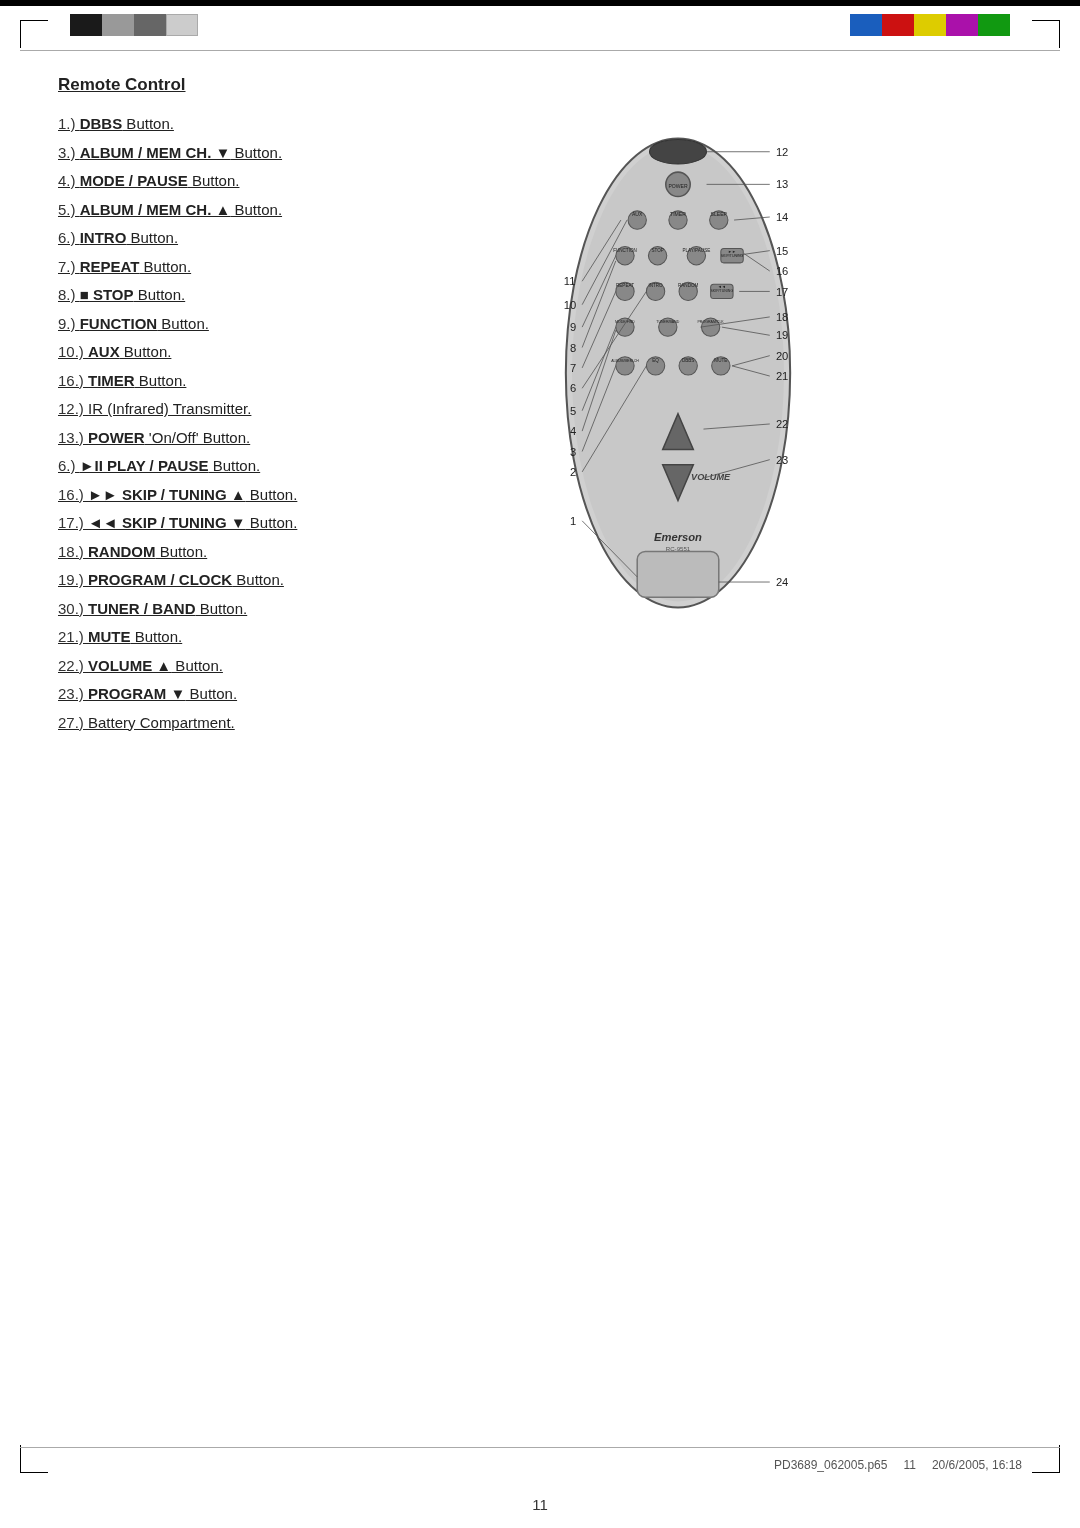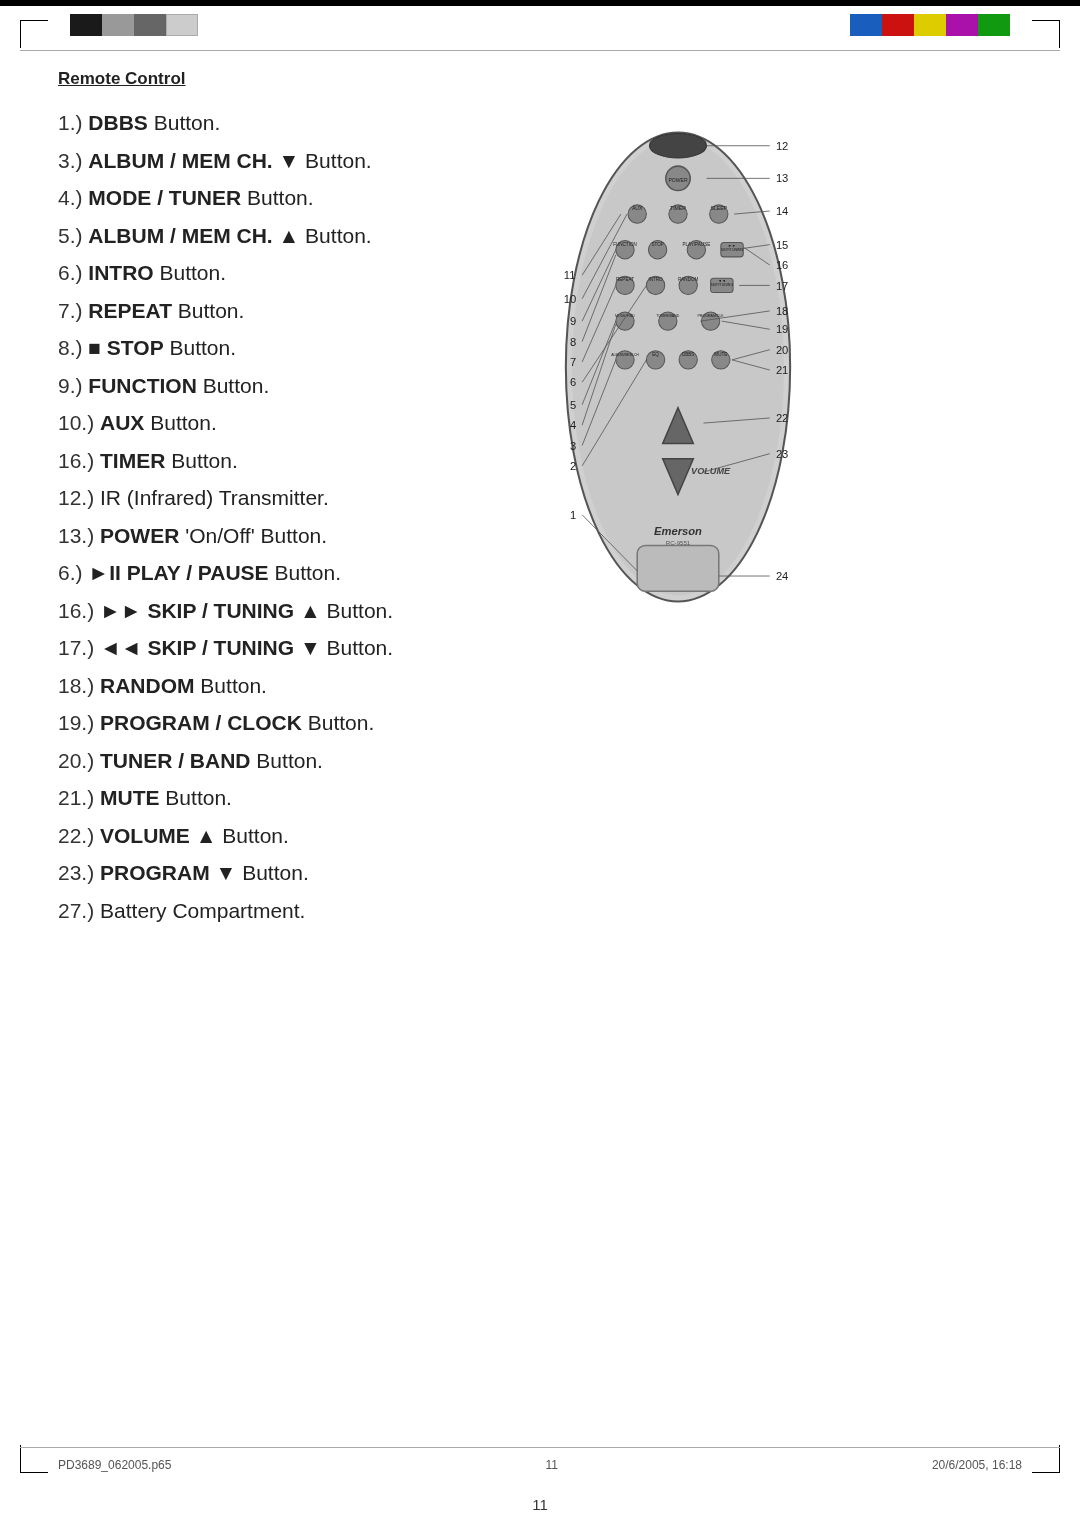--- a/index.html
+++ b/index.html
@@ -67,38 +67,39 @@
       top: 65px; left: 58px; right: 58px;
       bottom: 90px;
     }
 
     
     .section-title {
       font-size: 17px;
       font-weight: bold;
       text-decoration: underline;
       margin-bottom: 18px;
-      margin-top: 4px;
+      margin-top: 10px;
     }
 
     
     .two-col {
       display: flex;
       gap: 30px;
     }
 
     
     .item-list {
       flex: 0 0 430px;
       list-style: none;
     }
     .item-list li {
       margin-bottom: 6px;
-      font-size: 21px;
+      font-size: 15px;
       line-height: 1.5;
+      text-decoration: underline;
     }
     .item-list li .num { color: #333; }
     .item-list li b { font-weight: bold; }
 
     .remote-svg {
       width: 320px;
       height: 520px;
     }
 
     
@@ -109,24 +110,25 @@
       transform: translateX(-50%);
       font-size: 15px;
       color: #333;
     }
 
     
     .footer {
       position: absolute;
       bottom: 56px; left: 58px; right: 58px;
       display: flex;
-      justify-content: space-between;
+      justify-content: flex-end;
       align-items: center;
       font-size: 12px;
       color: #555;
+      gap: 16px;
     }
 
     
     .remote-container {
       position: relative;
       display: inline-block;
     }
   </style>
 </head>
 <body>
@@ -157,36 +159,36 @@
 <div class="rule-bot"></div>
 
 <div class="content">
   <div class="section-title">Remote Control</div>
 
   <div class="two-col">
 
     <ul class="item-list" id="item-list-ul">
     <li><span class="num">1.) </span><b>DBBS</b> Button.</li>
         <li><span class="num">3.) </span><b>ALBUM / MEM CH. ▼</b> Button.</li>
-        <li><span class="num">4.) </span><b>MODE / TUNER</b> Button.</li>
+        <li><span class="num">4.) </span><b>MODE / PAUSE</b> Button.</li>
         <li><span class="num">5.) </span><b>ALBUM / MEM CH. ▲</b> Button.</li>
         <li><span class="num">6.) </span><b>INTRO</b> Button.</li>
         <li><span class="num">7.) </span><b>REPEAT</b> Button.</li>
         <li><span class="num">8.) </span><b>■ STOP</b> Button.</li>
         <li><span class="num">9.) </span><b>FUNCTION</b> Button.</li>
         <li><span class="num">10.) </span><b>AUX</b> Button.</li>
         <li><span class="num">16.) </span><b>TIMER</b> Button.</li>
         <li><span class="num">12.) </span>IR (Infrared) Transmitter.</li>
         <li><span class="num">13.) </span><b>POWER</b> 'On/Off' Button.</li>
         <li><span class="num">6.) </span><b>►II PLAY / PAUSE</b> Button.</li>
         <li><span class="num">16.) </span><b>►► SKIP / TUNING ▲</b> Button.</li>
         <li><span class="num">17.) </span><b>◄◄ SKIP / TUNING ▼</b> Button.</li>
         <li><span class="num">18.) </span><b>RANDOM</b> Button.</li>
         <li><span class="num">19.) </span><b>PROGRAM / CLOCK</b> Button.</li>
-        <li><span class="num">20.) </span><b>TUNER / BAND</b> Button.</li>
+        <li><span class="num">30.) </span><b>TUNER / BAND</b> Button.</li>
         <li><span class="num">21.) </span><b>MUTE</b> Button.</li>
         <li><span class="num">22.) </span><b>VOLUME ▲</b> Button.</li>
         <li><span class="num">23.) </span><b>PROGRAM ▼</b> Button.</li>
         <li><span class="num">27.) </span>Battery Compartment.</li>
       </ul>
 
     <div class="remote-container">
       <svg class="remote-svg" viewBox="0 0 280 510" xmlns="http://www.w3.org/2000/svg">
 
         <ellipse cx="140" cy="255" rx="110" ry="230" fill="#d0d0d0" stroke="#555" stroke-width="2"></ellipse>

